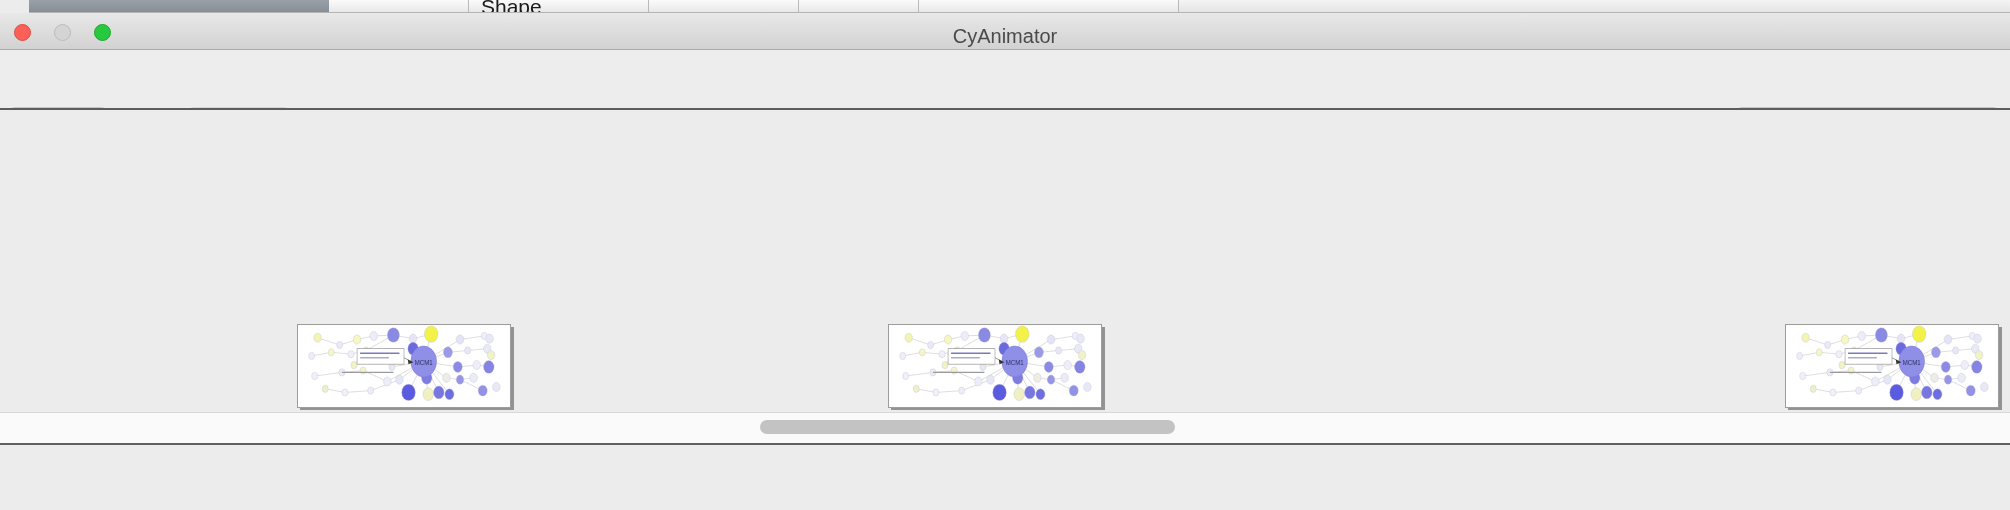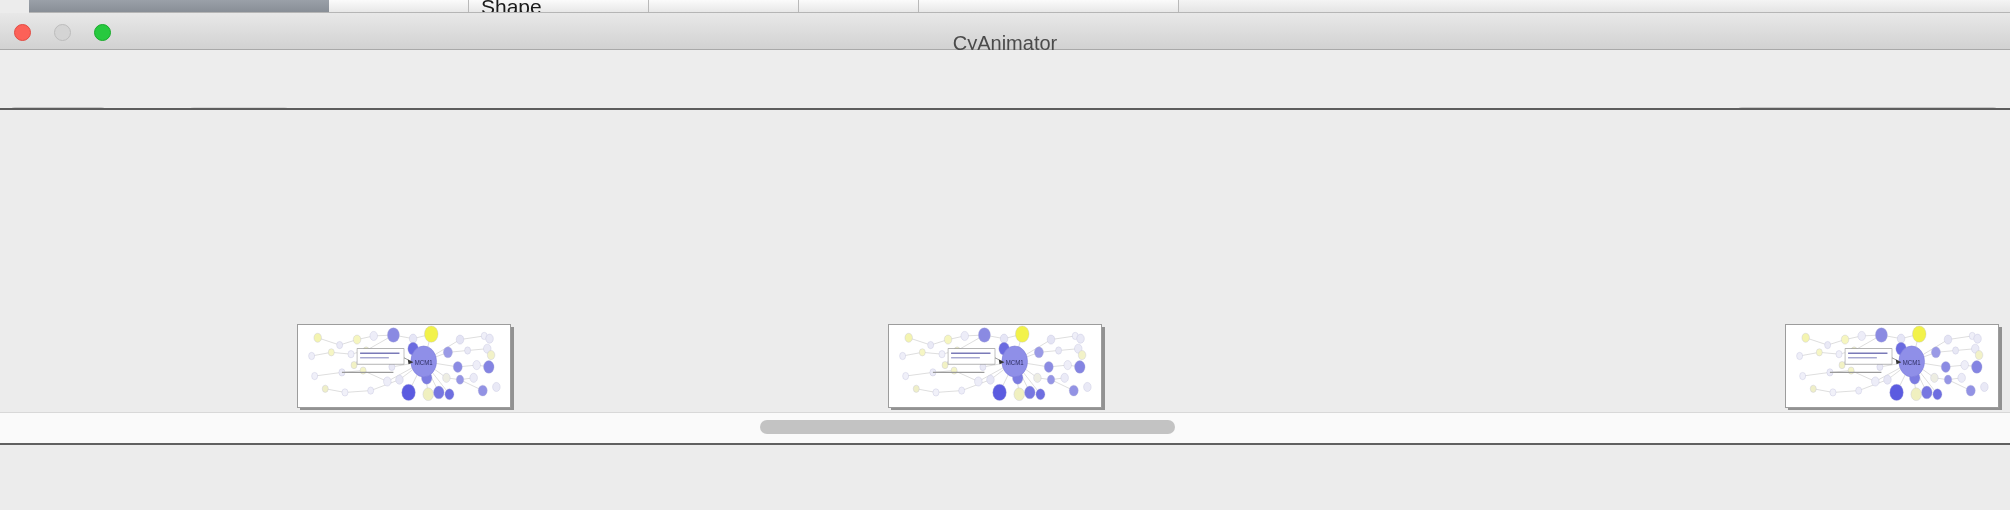--- a/index.html
+++ b/index.html
@@ -69,21 +69,21 @@
     top: 11px;
     width: 17px; height: 17px;
     border-radius: 50%;
   }
   .traffic.close  { left: 14px;  background: #fc6158; border: 1px solid #e24b42; }
   .traffic.min    { left: 54px;  background: #d4d4d4; border: 1px solid #bcbcbc; }
   .traffic.max    { left: 94px;  background: #27c93f; border: 1px solid #18ab2b; }
 
   .window-title {
     position: absolute;
-    left: 0; top: 12px;
+    left: 0; top: 5px;
     width: 2010px; height: 37px;
     line-height: 37px;
     text-align: center;
     font-size: 20px;
     color: #4a4a4a;
   }
 
   
   .toolbar {
     position: absolute;

